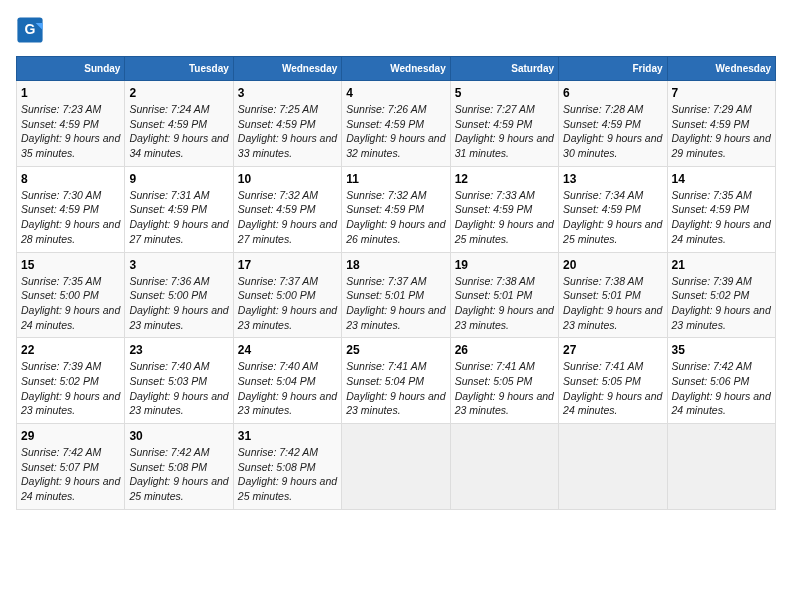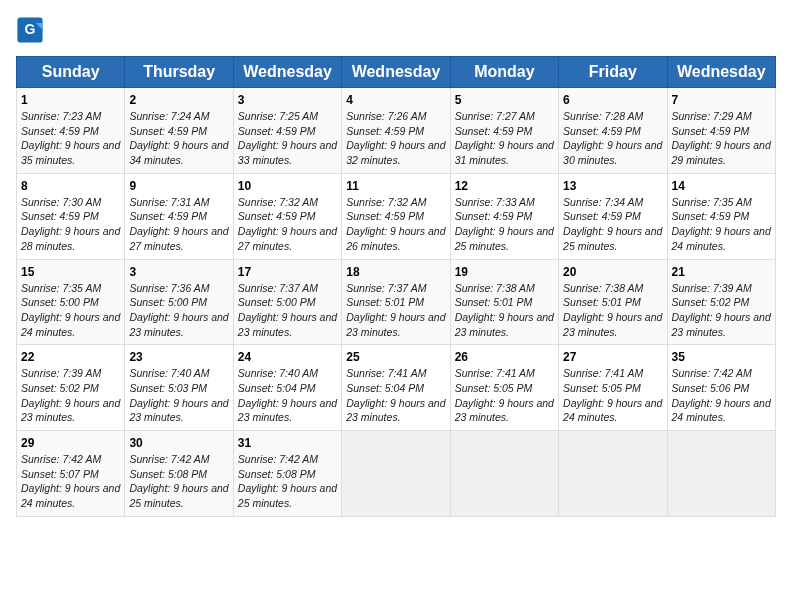--- a/index.html
+++ b/index.html
@@ -50,23 +50,23 @@
       width: 100%;
       border-collapse: collapse;
       font-size: 11px;
     }
     thead tr {
       background: #2a6db5;
       color: white;
     }
     thead th {
       padding: 6px 4px;
-      text-align: center;
+      text-align: right;
       font-weight: bold;
-      font-size: 16px;
+      font-size: 10px;
       border: 1px solid #1e5a9a;
       margin-left: 44px;
     }
     tbody tr {
       border: 1px solid #ccc;
     }
     tbody tr:nth-child(odd) {
       background: #f9f9f9;
     }
     tbody tr:nth-child(even) {
@@ -115,24 +115,24 @@
   <div class="title-block">
     <div class="month-year"></div>
     <div class="location"></div>
   </div>
 </div>
 
 <table>
   <thead>
     <tr id="header-row">
         <th>Sunday</th>
-        <th>Thursday</th>
+        <th>Tuesday</th>
         <th>Wednesday</th>
         <th>Wednesday</th>
-        <th>Monday</th>
+        <th>Saturday</th>
         <th>Friday</th>
         <th>Wednesday</th>
       </tr>
   </thead>
   <tbody id="calendar-body">
       <tr>
         <td>
         <span class="day-num">1</span>
         <span class="day-info">Sunrise: 7:23 AM<br>Sunset: 4:59 PM<br>Daylight: 9 hours and 35 minutes.</span>
       </td>

